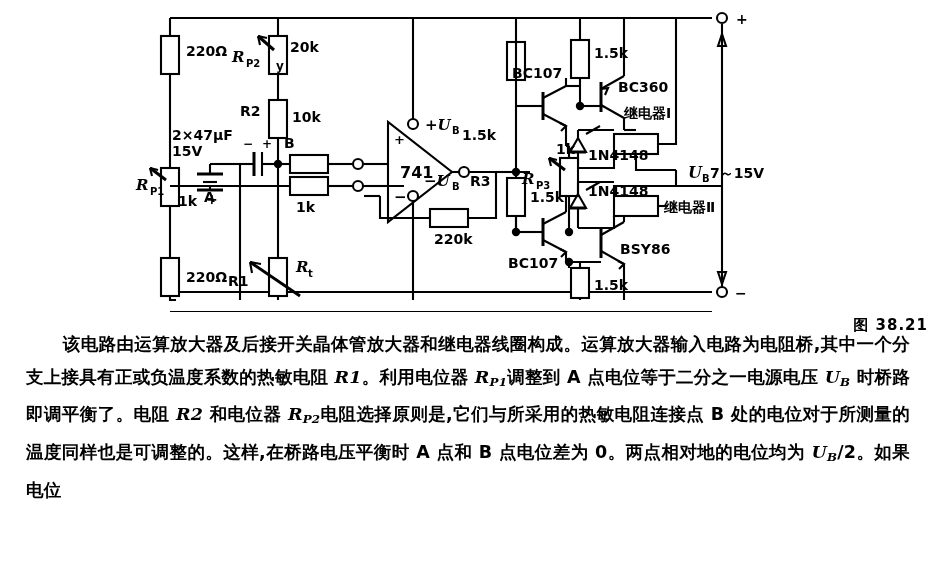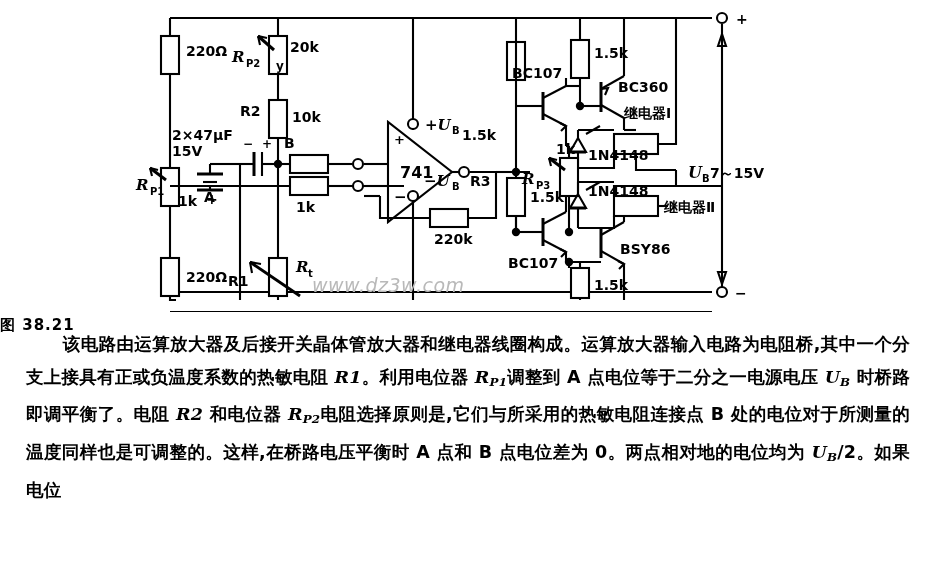--- a/index.html
+++ b/index.html
@@ -44,21 +44,21 @@
     letter-spacing: 0.5px;
     user-select: none;
     white-space: nowrap;
   }
   
   #caption {
     position: absolute;
     left: 0;
     top: 316px;
     width: 928px;
-    text-align: left;
+    text-align: right;
     font-family: "DejaVu Sans", sans-serif;
     font-size: 15px;
     font-weight: bold;
     letter-spacing: 1px;
   }
   
   #bodytext {
     position: absolute;
     left: 26px;
     top: 328px;
@@ -333,21 +333,20 @@
 
       <path class="w" d="M516 172 H516"></path>
       <path class="w" d="M496 172 H516"></path>
       <circle class="node" cx="516" cy="232" r="4.2"></circle>
       <path class="w" d="M516 232 V216"></path>
       <path class="w" d="M516 80 V42"></path>
       <path class="w" d="M569 232 V232"></path>
       <circle class="node" cx="569" cy="232" r="4.2"></circle>
 
     </svg>
-    <div class="wm">www.dz3w.com</div>
   </div>
 
   <div id="caption">图 38.21</div>
 
   <div id="bodytext">
     <p id="para1"><span>该电路由运算放大器及后接开关晶体管放大器和继电器线圈构成。运算放大器输入电路为电阻桥,其中一个分支上接具有正或负温度系数的热敏电阻 </span><span class="it">R1</span><span>。利用电位器 </span><span class="it">R</span><span class="it sub">P1</span><span>调整到 A 点电位等于二分之一电源电压 </span><span class="it">U</span><span class="it sub">B</span><span> 时桥路即调平衡了。电阻 </span><span class="it">R2</span><span> 和电位器 </span><span class="it">R</span><span class="it sub">P2</span><span>电阻选择原则是,它们与所采用的热敏电阻连接点 B 处的电位对于所测量的温度同样也是可调整的。这样,在桥路电压平衡时 A 点和 B 点电位差为 0。两点相对地的电位均为 </span><span class="it">U</span><span class="it sub">B</span><span>/2。如果电位</span></p>
   </div>
 
 </div>
 

